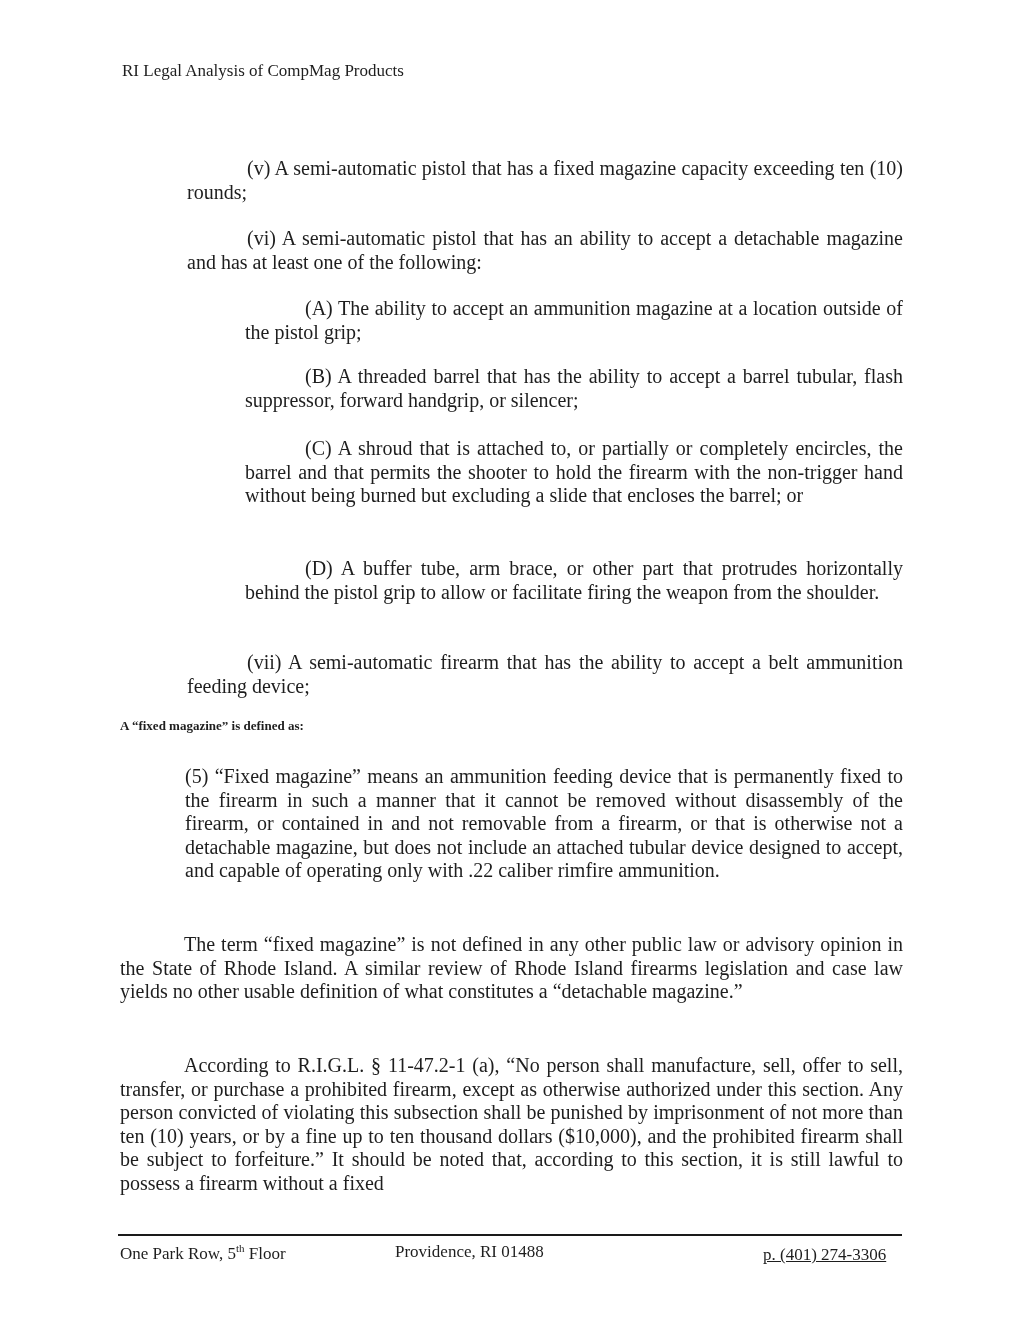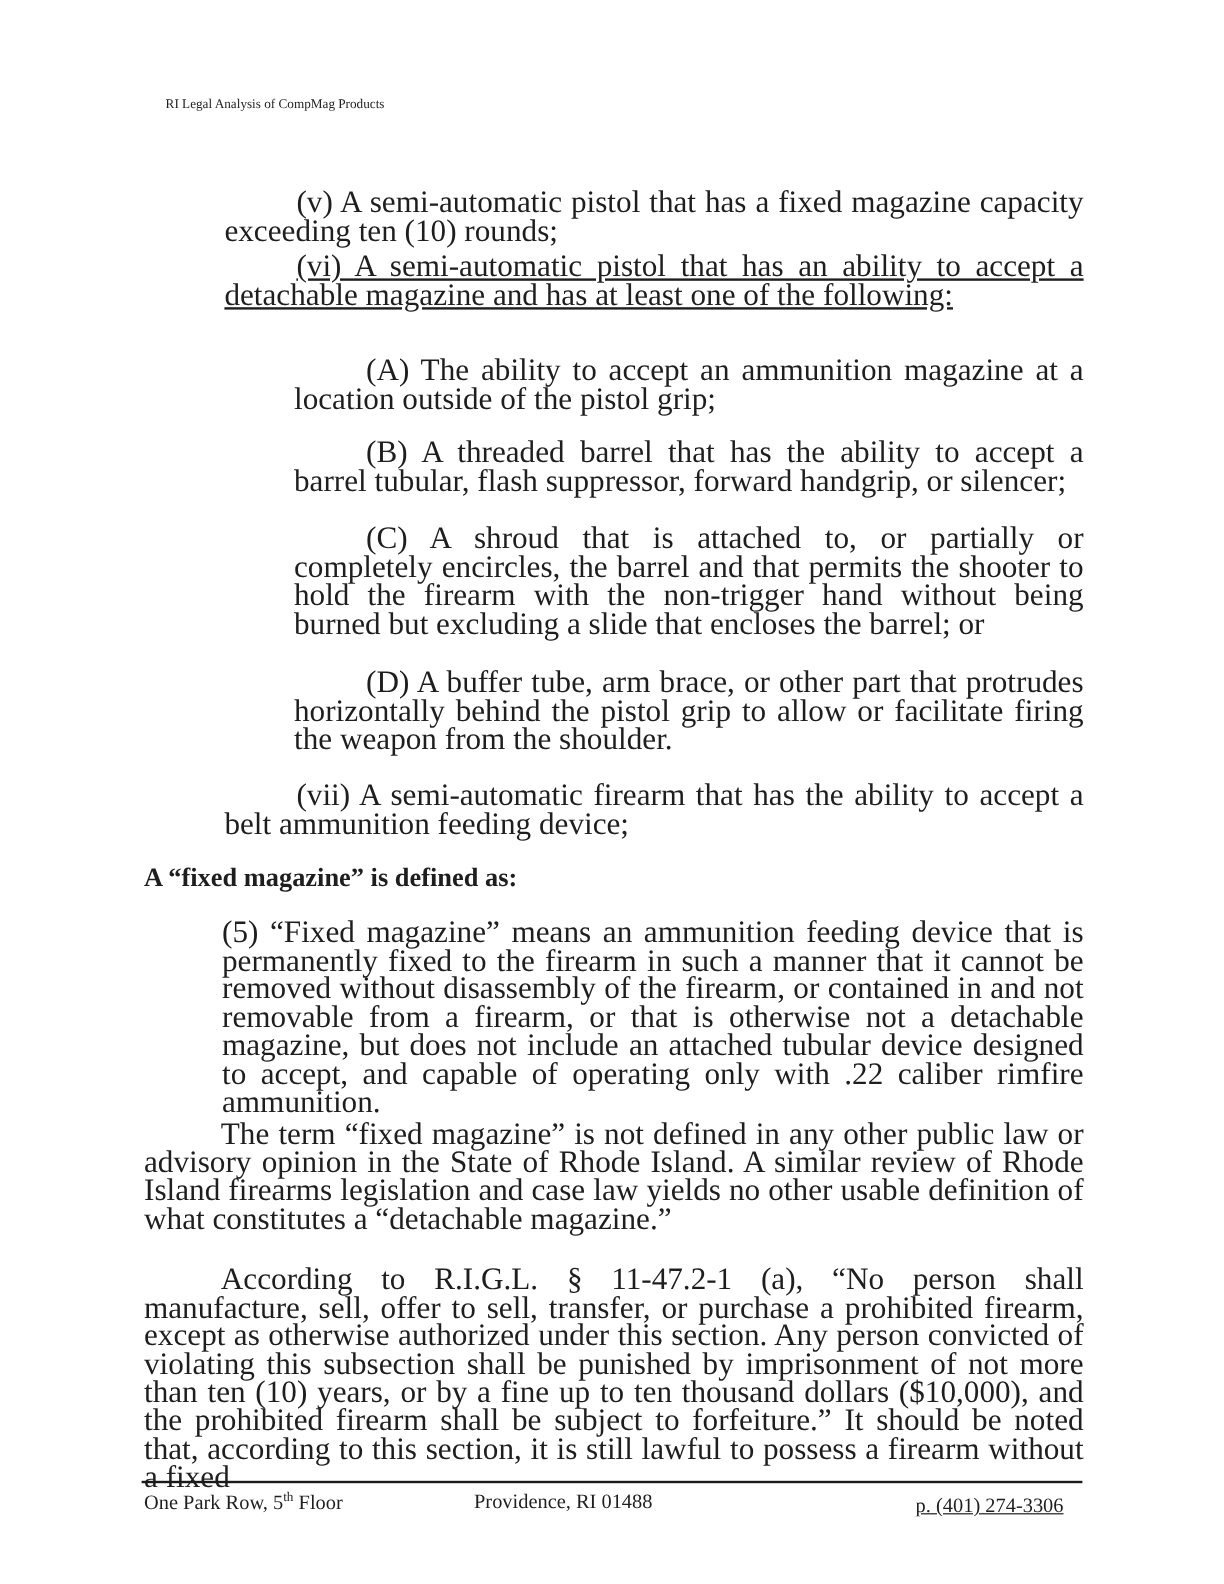--- a/index.html
+++ b/index.html
@@ -2,53 +2,53 @@
 <html><head>
 <meta charset="utf-8">
 <style>
   html, body { margin: 0; padding: 0; background: #ffffff; }
   body {
     width: 1020px; height: 1320px; position: relative; overflow: hidden;
     font-family: "Liberation Serif", "DejaVu Serif", serif;
     color: #1e1e1e;
   }
   .header {
-    position: absolute; left: 122px; top: 76px;
-    font-size: 11px; line-height: 22px; margin-left: 16px;
+    position: absolute; left: 122px; top: 60px;
+    font-size: 17px; line-height: 22px;
   }
   .para {
-    position: absolute; font-size: 26px; line-height: 23.6px;
+    position: absolute; font-size: 20px; line-height: 23.6px;
     text-align: justify; text-align-last: left;
   }
   .indent1 { left: 187px; width: 716px; text-indent: 60px; }
   .indent2 { left: 245px; width: 658px; text-indent: 60px; }
   .body-para { left: 120px; width: 783px; text-indent: 64px; }
   .def-para { left: 185px; width: 718px; text-indent: 0; }
   .heading {
     position: absolute; left: 120px; top: 718px;
-    font-size: 22px; font-weight: bold;
+    font-size: 13px; font-weight: bold;
   }
   .footer-rule {
     position: absolute; left: 118px; top: 1234px; width: 784px;
     height: 0; border-top: 2.5px solid #1a1a1a;
   }
   .footer {
     position: absolute; top: 1242px; font-size: 17px;
   }
   .footer sup { font-size: 11px; }
 </style>
 </head>
 <body>
 
 <div class="header">
   <div>RI Legal Analysis of CompMag Products</div>
 </div>
 
 <div class="para indent1" style="top:157px;">(v) A semi-automatic pistol that has a fixed magazine capacity exceeding ten (10) rounds;</div>
-<div class="para indent1" style="top:210px;text-decoration:underline;">(vi) A semi-automatic pistol that has an ability to accept a detachable magazine and has at least one of the following:</div>
+<div class="para indent1" style="top:227px;">(vi) A semi-automatic pistol that has an ability to accept a detachable magazine and has at least one of the following:</div>
 <div class="para indent2" style="top:297px;">(A) The ability to accept an ammunition magazine at a location outside of the pistol grip;</div>
 <div class="para indent2" style="top:365px;">(B) A threaded barrel that has the ability to accept a barrel tubular, flash suppressor, forward handgrip, or silencer;</div>
 <div class="para indent2" style="top:437px;">(C) A shroud that is attached to, or partially or completely encircles, the barrel and that permits the shooter to hold the firearm with the non-trigger hand without being burned but excluding a slide that encloses the barrel; or</div>
 <div class="para indent2" style="top:557px;">(D) A buffer tube, arm brace, or other part that protrudes horizontally behind the pistol grip to allow or facilitate firing the weapon from the shoulder.</div>
 <div class="para indent1" style="top:651px;">(vii) A semi-automatic firearm that has the ability to accept a belt ammunition feeding device;</div>
 
 <div class="heading">A “fixed magazine” is defined as:</div>
 
 <div class="para def-para" style="top:765px;">(5) “Fixed magazine” means an ammunition feeding device that is permanently fixed to the firearm in such a manner that it cannot be removed without disassembly of the firearm, or contained in and not removable from a firearm, or that is otherwise not a detachable magazine, but does not include an attached tubular device designed to accept, and capable of operating only with .22 caliber rimfire ammunition.</div>
 

